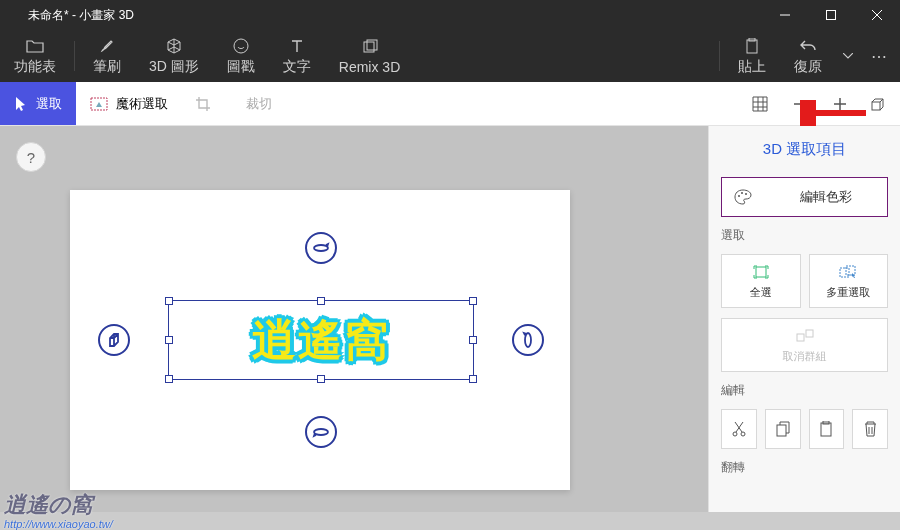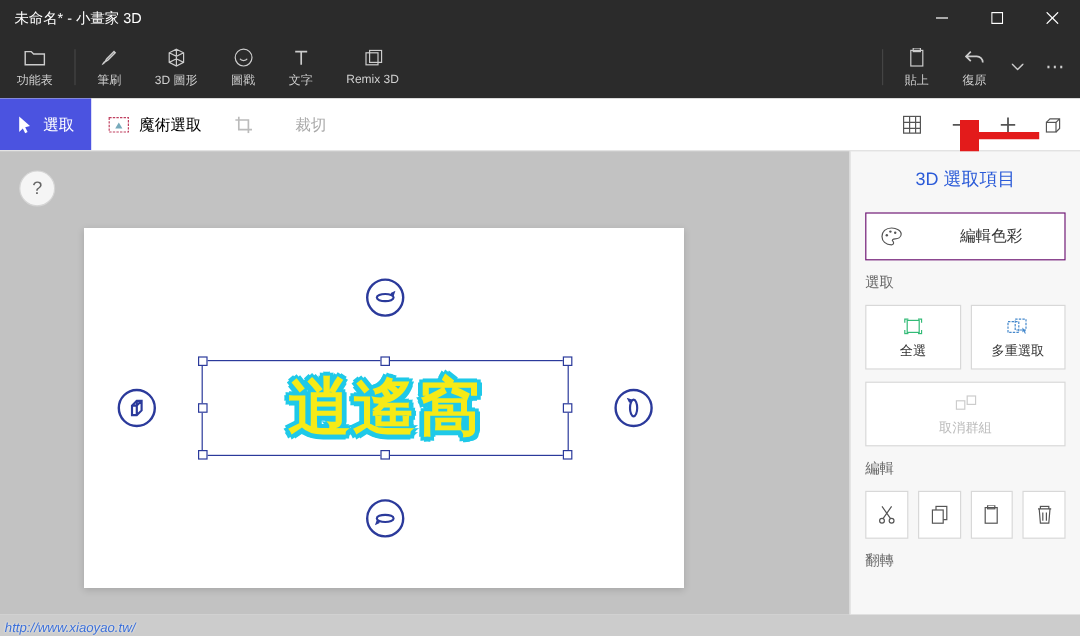--- a/index.html
+++ b/index.html
@@ -1,28 +1,28 @@
 <!DOCTYPE html>
 <html><head>
 <meta charset="utf-8">
 <style>
 * { box-sizing: border-box; margin: 0; padding: 0; font-family: "Microsoft JhengHei", "Segoe UI", sans-serif; }
 body { width: 900px; height: 530px; overflow: hidden; background: #ccc; position: relative; }
 
 .window { width: 900px; height: 512px; background: #f0f0f0; display: flex; flex-direction: column; }
 
 
-.titlebar { height: 30px; background: #2b2b2b; color: #fff; display: flex; align-items: center; padding-left: 12px; font-size: 12px; }
+.titlebar { height: 30px; background: #2b2b2b; color: #fff; display: flex; align-items: center; padding-left: 28px; font-size: 12px; }
 .titlebar .spacer { flex: 1; }
 .titlebar .winbtn { width: 46px; height: 30px; display: flex; align-items: center; justify-content: center; color: #fff; cursor: pointer; }
 .titlebar .winbtn svg { width: 10px; height: 10px; }
 
 
 .toolbar { height: 52px; background: #2b2b2b; display: flex; align-items: center; color: #ccc; }
-.tb-item { display: flex; flex-direction: column; align-items: center; justify-content: center; padding: 0 14px; height: 100%; font-size: 10px; color: #d0d0d0; gap: 3px; cursor: pointer; position: relative; }
+.tb-item { display: flex; flex-direction: column; align-items: center; justify-content: center; padding: 0 14px; height: 100%; font-size: 14px; color: #d0d0d0; gap: 3px; cursor: pointer; position: relative; }
 .tb-item .ico { height: 18px; display: flex; align-items: center; justify-content: center; }
 .tb-sep { width: 1px; height: 30px; background: #444; margin: 0 4px; }
 .tb-spacer { flex: 1; }
 .tb-caret { width: 24px; height: 100%; display: flex; align-items: center; justify-content: center; color: #ccc; cursor: pointer; }
 .tb-more { width: 40px; height: 100%; display: flex; align-items: center; justify-content: center; color: #ccc; cursor: pointer; font-size: 16px; letter-spacing: 2px; }
 
 
 .subbar { height: 44px; background: #fff; border-bottom: 1px solid #e3e3e3; display: flex; align-items: center; }
 .sub-item { height: 100%; display: flex; align-items: center; padding: 0 14px; font-size: 13px; gap: 8px; cursor: pointer; }
 .sub-item.primary { background: #4b53e0; color: #fff; }
@@ -52,21 +52,21 @@
 .sel-box .n-br { right: -4px; bottom: -4px; }
 .handle { position: absolute; width: 32px; height: 32px; border: 2px solid #2b3a9b; border-radius: 50%; background: #fff; display: flex; align-items: center; justify-content: center; cursor: pointer; }
 .handle svg { stroke: #2b3a9b; fill: none; stroke-width: 1.8; }
 .h-top { left: 50%; top: -58px; margin-left: -16px; }
 .h-bottom { left: 50%; bottom: -58px; margin-left: -16px; }
 .h-left { left: -46px; top: 50%; margin-top: -16px; }
 .h-right { right: -46px; top: 50%; margin-top: -16px; }
 .text3d {
   position: absolute; left: 30px; top: 12px; right: 30px; bottom: 12px;
   display: flex; align-items: center; justify-content: center;
-  font-size: 52px; font-weight: 900; color: #f6ea17;
+  font-size: 44px; font-weight: 900; color: #f6ea17;
   text-shadow:
     -3px -3px 0 #1fc9e8, 3px -3px 0 #1fc9e8, -3px 3px 0 #1fc9e8, 3px 3px 0 #1fc9e8,
     -4px 0 0 #1fc9e8, 4px 0 0 #1fc9e8, 0 -4px 0 #1fc9e8, 0 4px 0 #1fc9e8;
   letter-spacing: 2px; white-space: nowrap;
 }
 
 
 .panel { width: 192px; background: #f7f7f7; border-left: 1px solid #e0e0e0; padding: 10px 12px; overflow: hidden; display: flex; flex-direction: column; gap: 10px; }
 .panel-title { font-size: 15px; color: #2b5bd8; text-align: center; padding: 4px 0 8px; }
 .edit-color { height: 40px; border: 1px solid #701a75; background: #fff; display: flex; align-items: center; padding: 0 12px; gap: 48px; font-size: 13px; color: #333; cursor: pointer; }
@@ -381,14 +381,15 @@
 <svg class="arrow" width="70" height="26">
   <defs>
       <marker id="ah" markerWidth="8" markerHeight="8" refX="1" refY="4" orient="auto">
         <path d="M0 0L8 4L0 8z" fill="#e31b1b"></path>
       </marker>
     </defs>
   <line x1="66" y1="13" x2="10" y2="13" stroke="#e31b1b" stroke-width="6" marker-end="url(#ah)"></line>
 </svg>
 
 <div class="watermark">
+  <span class="big">逍遙の窩</span>
   <span>http://www.xiaoyao.tw/</span>
 </div>
 
 </body></html>

